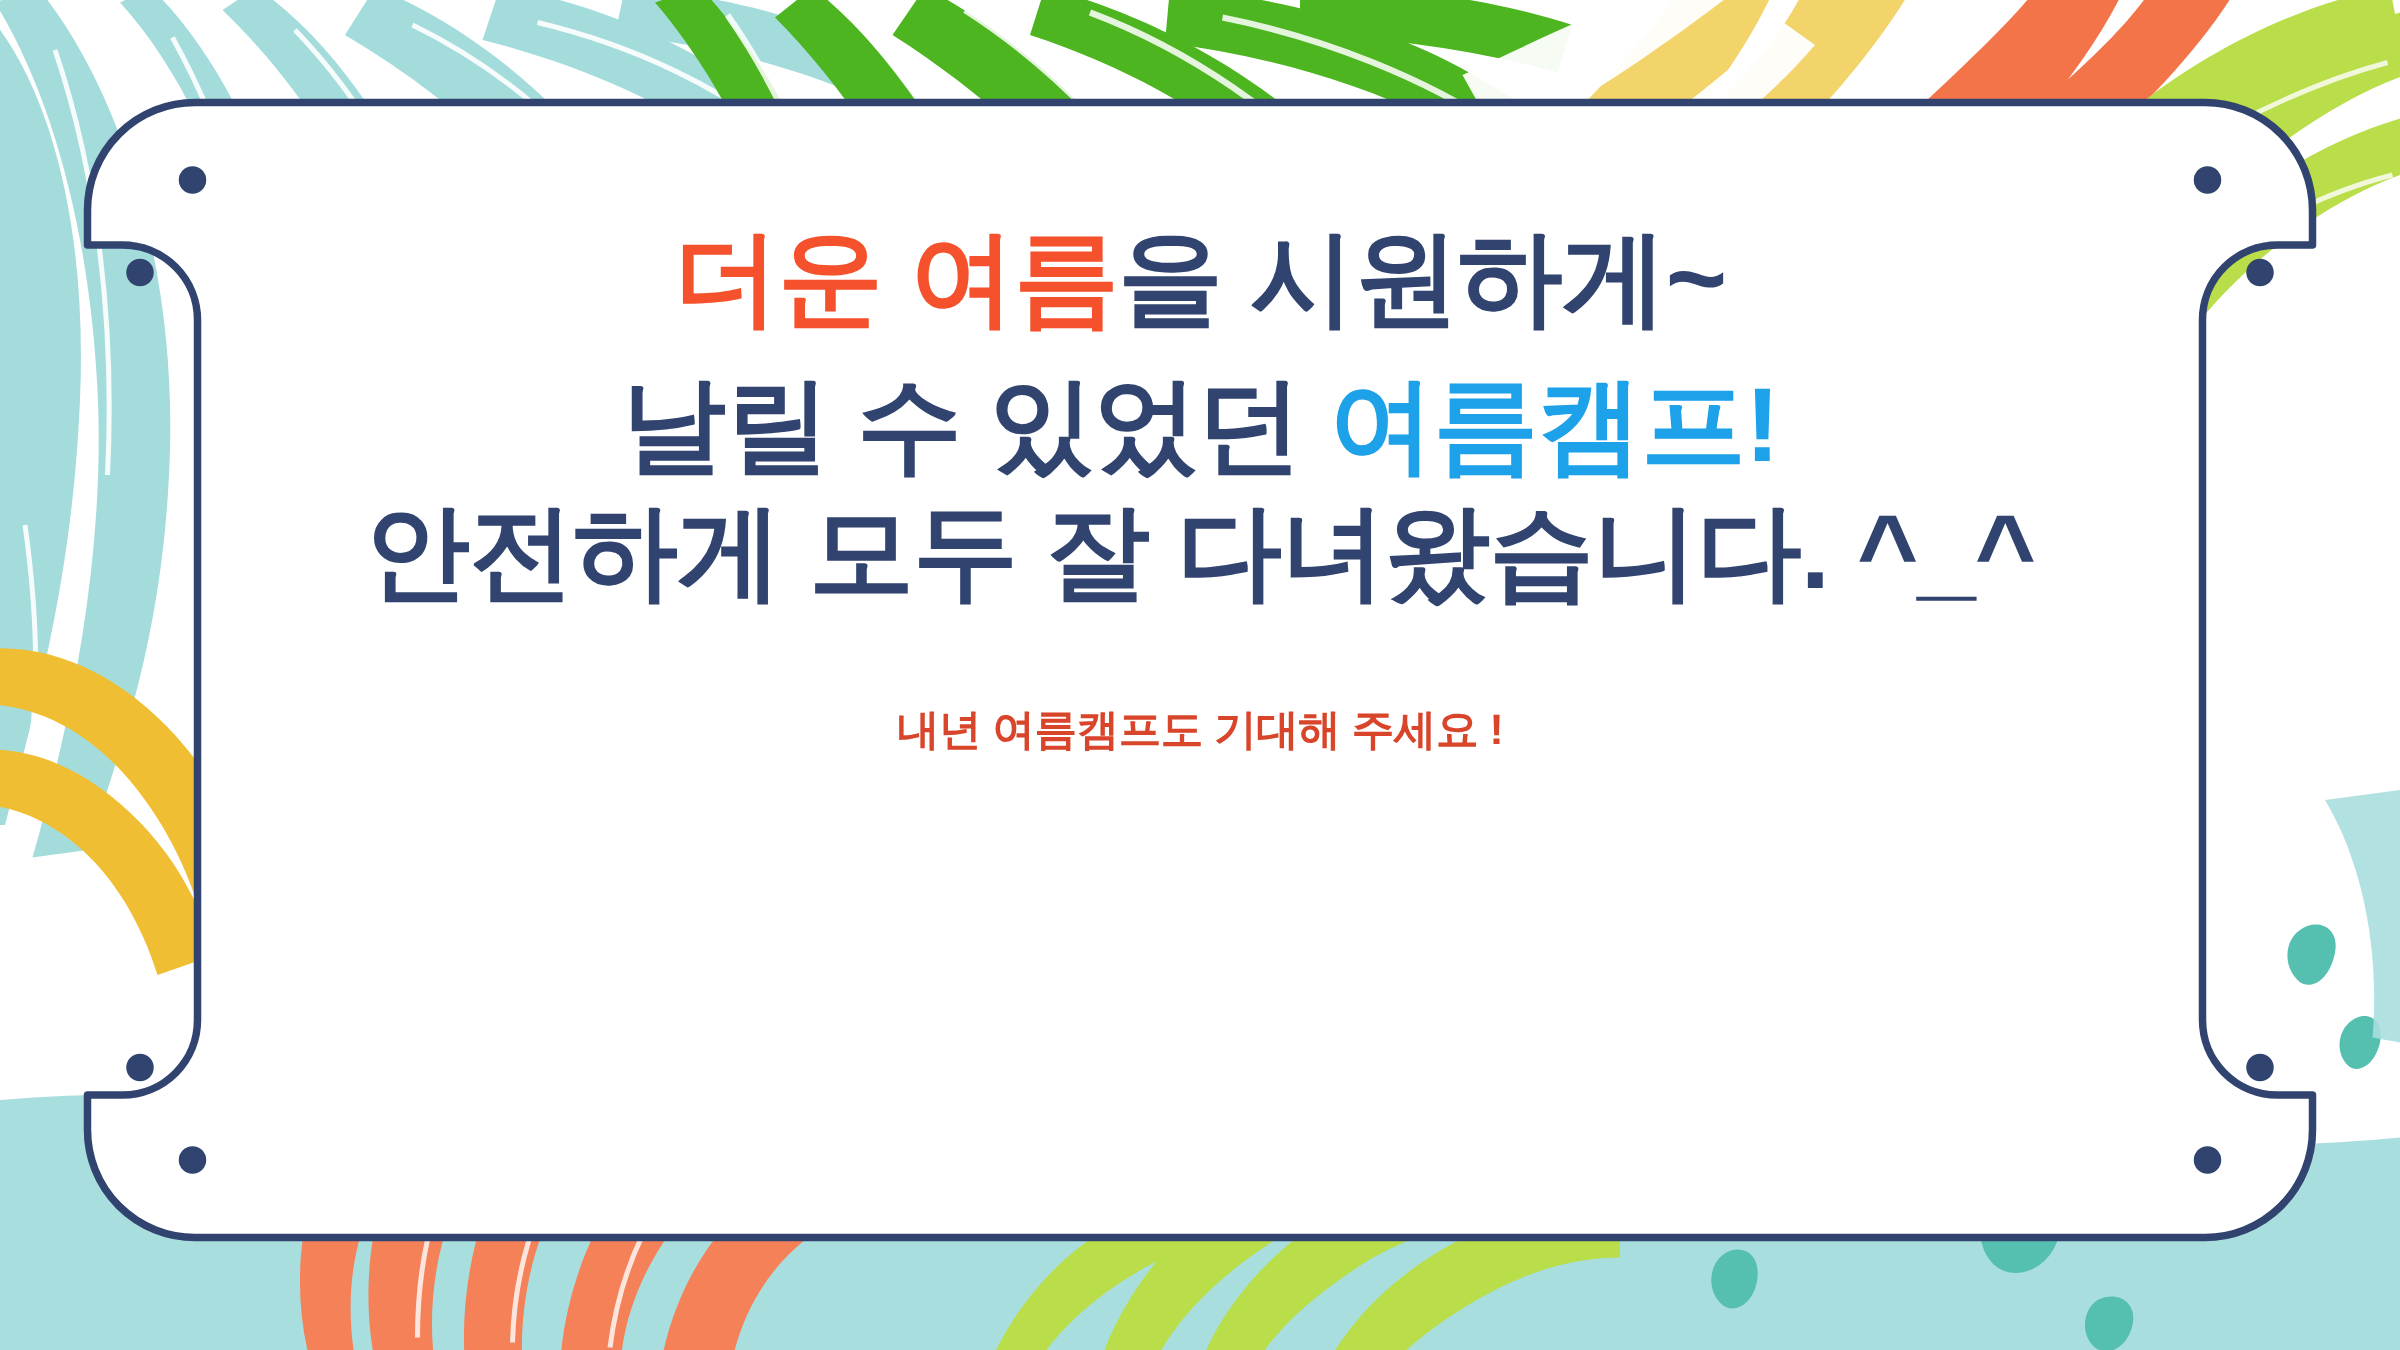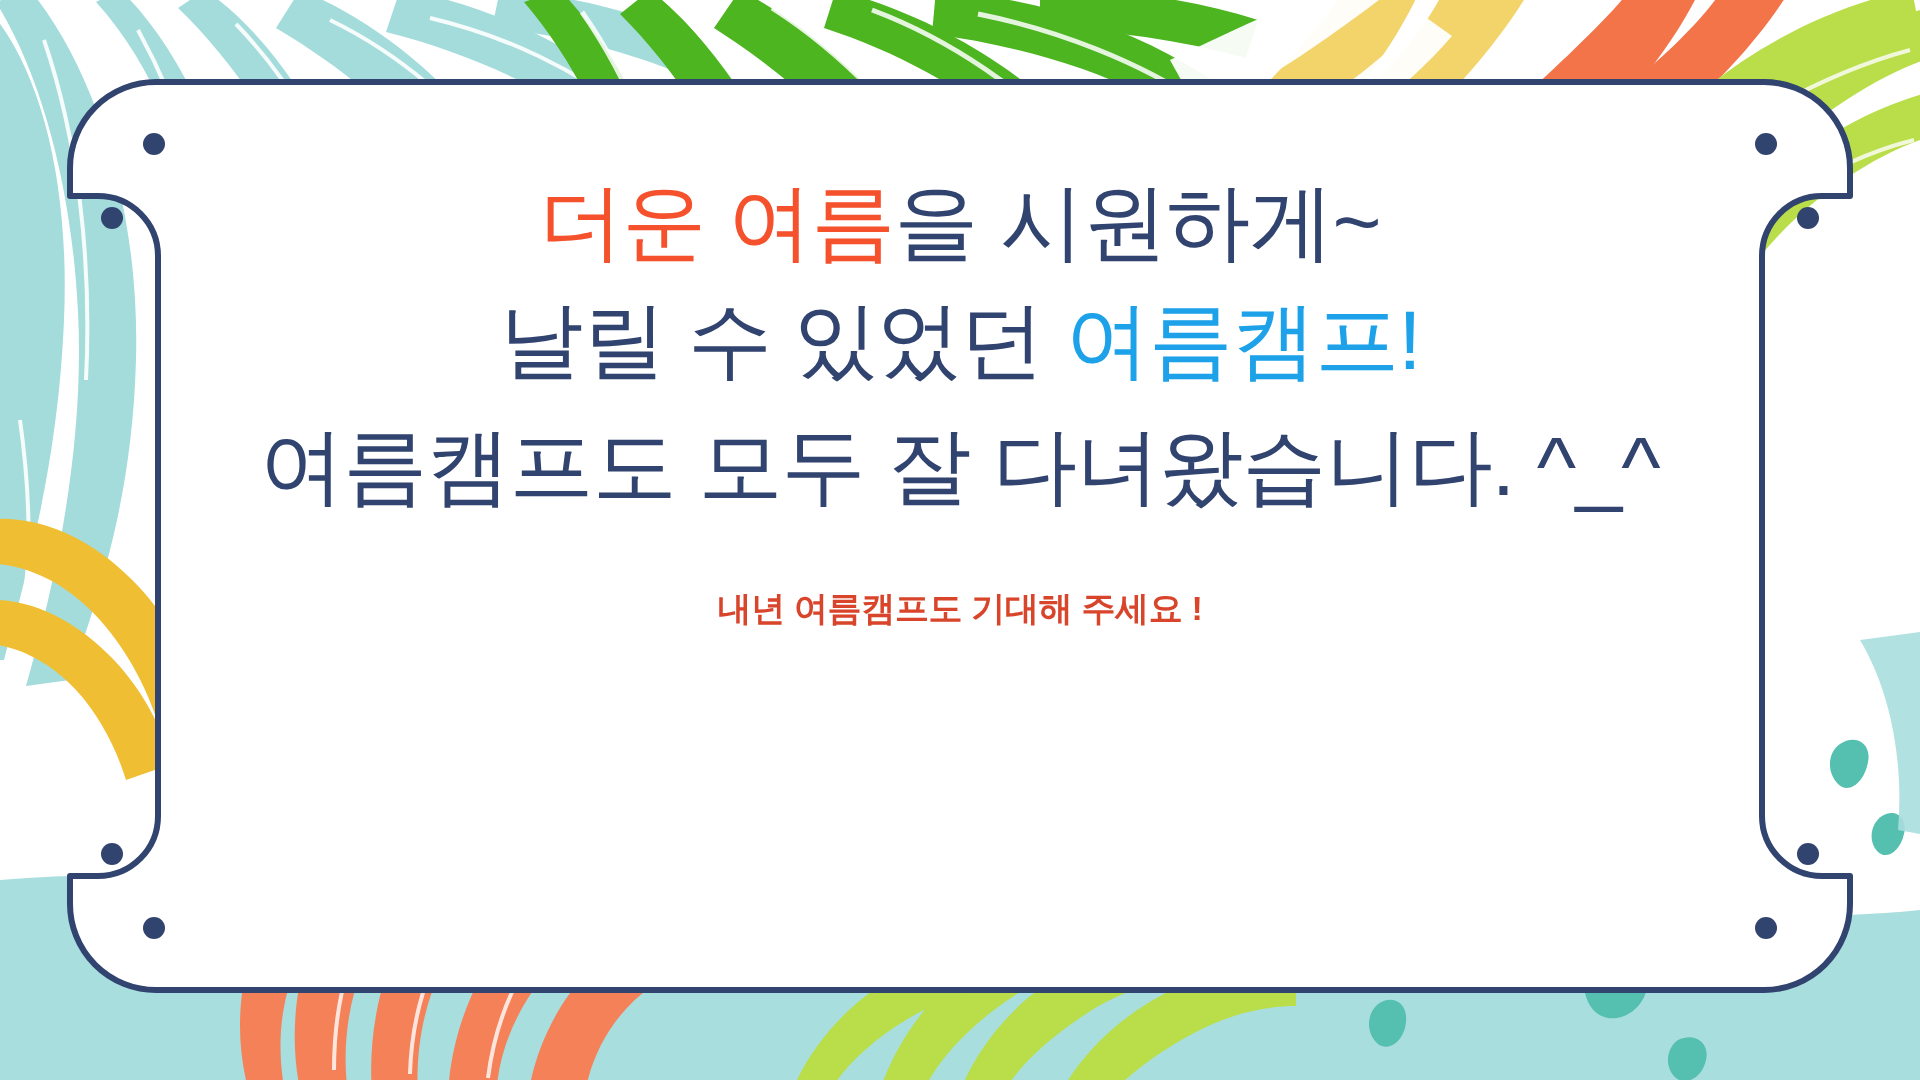--- a/index.html
+++ b/index.html
@@ -47,28 +47,28 @@
     display: flex;
     flex-direction: column;
     align-items: center;
     justify-content: flex-start;
     padding-top: 104px;
     box-sizing: border-box;
   }
 
   .headline {
     white-space: nowrap;
-    font-weight: 400;
+    font-weight: 700;
     letter-spacing: -0.01em;
     line-height: 1.02;
     text-align: center;
     font-family: "Liberation Sans", "DejaVu Sans", sans-serif;
   }
   .line1 { font-size: 84px; margin-bottom: 32px; }
-  .line2 { font-size: 84px; margin-bottom: 41px; }
+  .line2 { font-size: 84px; margin-bottom: 16px; }
   .line3 { font-size: 84px; margin-bottom: 0; }
 
   .c-orange { color: #F4512C; }
   .c-navy   { color: #31436F; }
   .c-blue   { color: #1DA1E8; }
 
   .subtitle {
     margin-top: 76px;
     font-size: 34px;
     font-weight: 700;
@@ -237,21 +237,21 @@
 
       <div class="headline line1">
         <span class="c-orange">더운 여름</span><span class="c-navy">을 시원하게~</span>
       </div>
 
       <div class="headline line2">
         <span class="c-navy">날릴 수 있었던 </span><span class="c-blue">여름캠프!</span>
       </div>
 
       <div class="headline line3">
-        <span class="c-navy">여름캠프도 모두 잘 다녀왔습니다. ^_^</span>
+        <span class="c-navy">안전하게 모두 잘 다녀왔습니다. ^_^</span>
       </div>
 
       <div class="subtitle">내년 여름캠프도 기대해 주세요 !</div>
 
     </div>
   </div>
 
 </div>
 
 </body></html>

